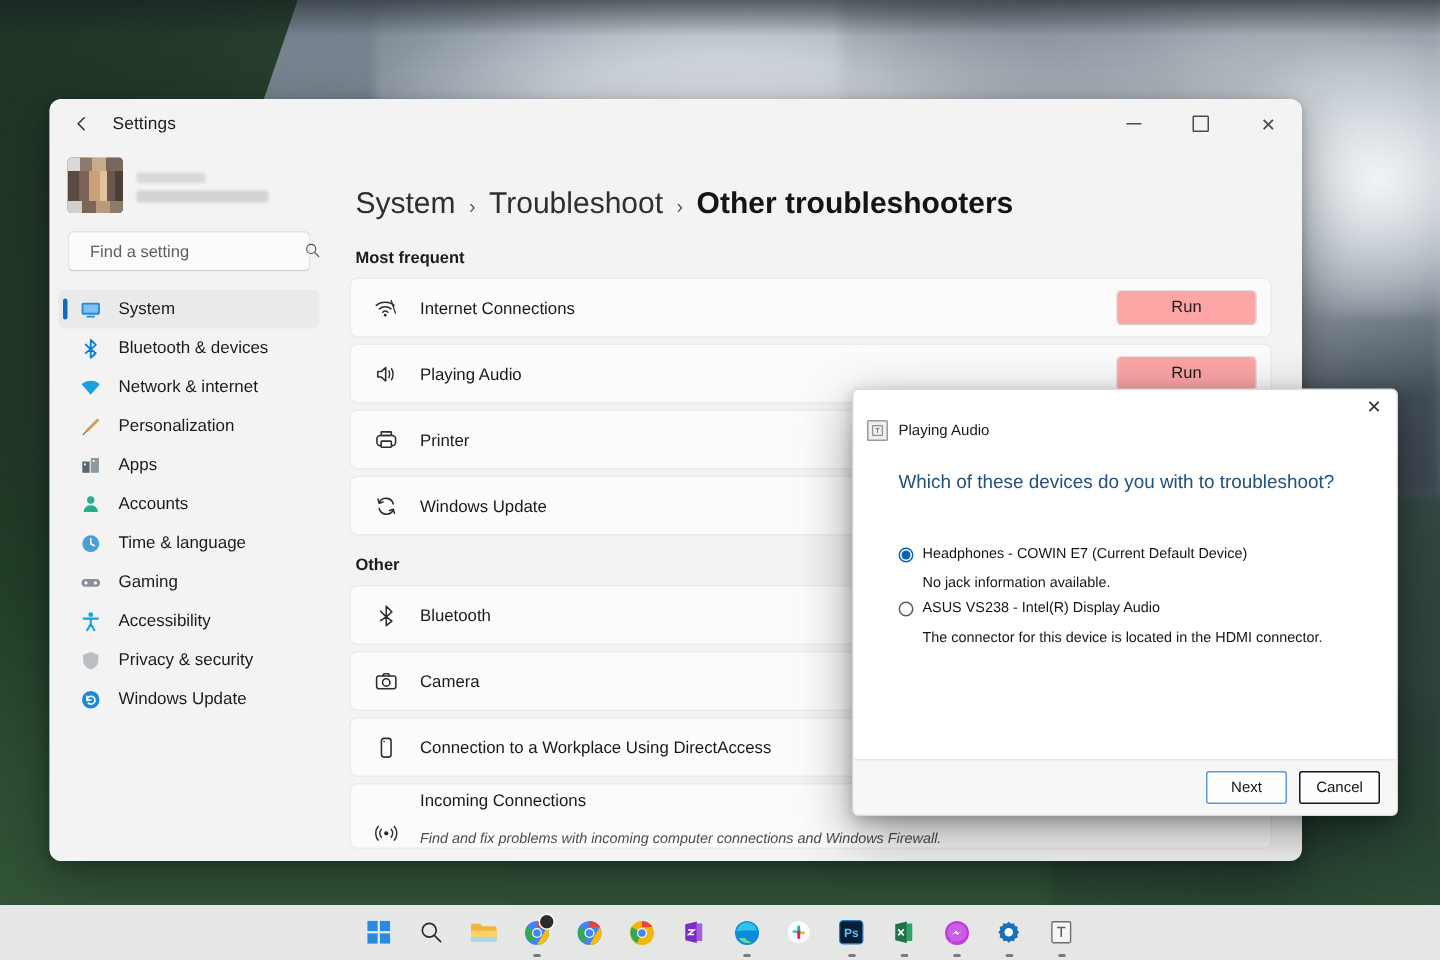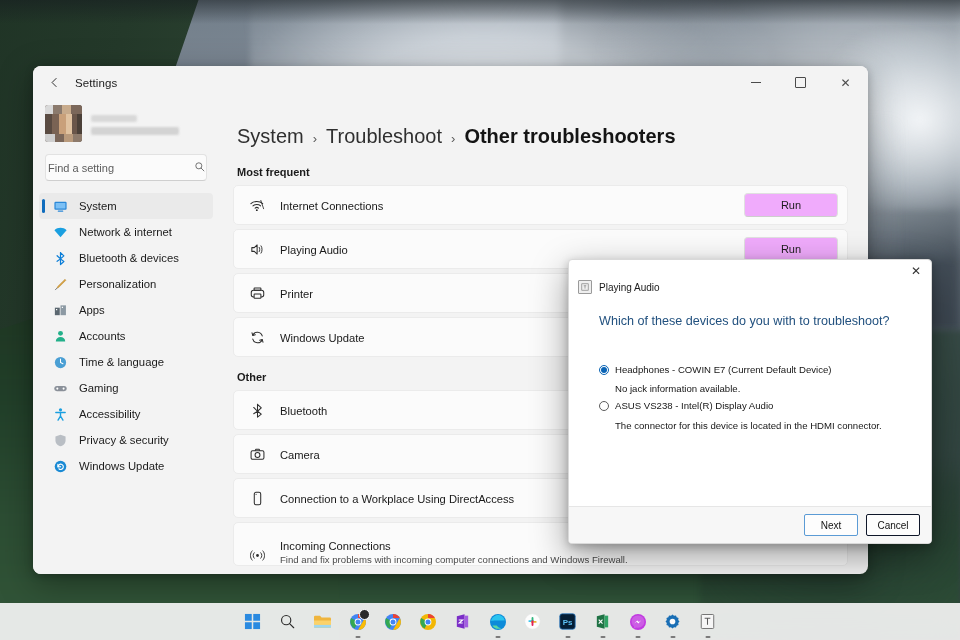--- a/index.html
+++ b/index.html
@@ -166,21 +166,21 @@
 
   .searchbox {
     margin: 2px 12px 12px 12px;
     height: 25px;
     background: #fbfbfb;
     border: 1px solid #e2e2e2;
     border-bottom-color: #cfcfcf;
     border-radius: 4px;
     display: flex;
     align-items: center;
-    padding: 0 0;
+    padding: 0 12px;
   }
   .searchbox input {
     flex: 1;
     border: none;
     outline: none;
     background: transparent;
     font-family: "Liberation Sans", sans-serif;
     font-size: 11px;
     color: #1a1a1a;
   }
@@ -246,25 +246,25 @@
   }
   .card.tall { height: 42px; align-items: flex-end; }
   .card-ico {
     width: 19px; height: 19px; flex: none;
     display:flex; align-items:center; justify-content:center;
     color: #2d2d2d;
     margin-right: 13px;
   }
   .card-texts { flex:1; min-width: 0; }
   .card-title { font-size: 11.2px; color: #191919; }
-  .card-sub { font-size: 9.6px; color: #4b4b4b; margin-top: 2px; }
+  .card-sub { font-size: 9.6px; color: #4b4b4b; margin-top: 14px; font-style: italic; }
   .run-btn {
     flex: none;
     width: 92px; height: 22px;
-    background: #f0abfc;
+    background: #fca5a5;
     border: 1px solid #e0e0e0;
     border-bottom-color: #cdcdcd;
     border-radius: 4px;
     font-size: 11px;
     color: #1c1c1c;
     display:flex; align-items:center; justify-content:center;
     font-family: "Liberation Sans", sans-serif;
   }
   .gap { height: 10px; }
 
@@ -442,33 +442,33 @@
                   <rect x="2.8" y="4.2" width="10.4" height="6" rx=".6" fill="#7cc0f5"></rect>
                   <rect x="5" y="12.2" width="6" height="1.3" rx=".5" fill="#2b88d8"></rect>
                 </svg>
             </span>
             <span class="nav-label">System</span>
           </div>
 
           <div class="navitem">
             <span class="nav-ico">
               <svg width="15" height="15" viewBox="0 0 16 16">
+                  <path d="M8 1.8 L11.6 5.2 L8 8.4 L8 1.8 M8 8.4 L11.6 11.2 L8 14.4 L8 8.4 M4.4 5 L8 8.4 M4.4 11 L8 8.4" fill="none" stroke="#0b7ed8" stroke-width="1.3" stroke-linejoin="round" stroke-linecap="round"></path>
+                </svg>
+            </span>
+            <span class="nav-label">Bluetooth &amp; devices</span>
+          </div>
+
+          <div class="navitem">
+            <span class="nav-ico">
+              <svg width="15" height="15" viewBox="0 0 16 16">
                   <path d="M1.5 5.5 C5 2.2 11 2.2 14.5 5.5 L8 13 Z" fill="#1a9fe0"></path>
                 </svg>
             </span>
             <span class="nav-label">Network &amp; internet</span>
-          </div>
-
-          <div class="navitem">
-            <span class="nav-ico">
-              <svg width="15" height="15" viewBox="0 0 16 16">
-                  <path d="M8 1.8 L11.6 5.2 L8 8.4 L8 1.8 M8 8.4 L11.6 11.2 L8 14.4 L8 8.4 M4.4 5 L8 8.4 M4.4 11 L8 8.4" fill="none" stroke="#0b7ed8" stroke-width="1.3" stroke-linejoin="round" stroke-linecap="round"></path>
-                </svg>
-            </span>
-            <span class="nav-label">Bluetooth &amp; devices</span>
           </div>
 
           <div class="navitem">
             <span class="nav-ico">
               <svg width="15" height="15" viewBox="0 0 16 16">
                   <path d="M12.8 2.4 L13.8 3.4 L6 11.2 L4.2 11.9 L5 10.1 Z" fill="#d9a441" stroke="#b4832c" stroke-width=".5"></path>
                   <path d="M4.2 11.9 L2.6 13.6" stroke="#777" stroke-width="1" stroke-linecap="round"></path>
                 </svg>
             </span>
             <span class="nav-label">Personalization</span>

